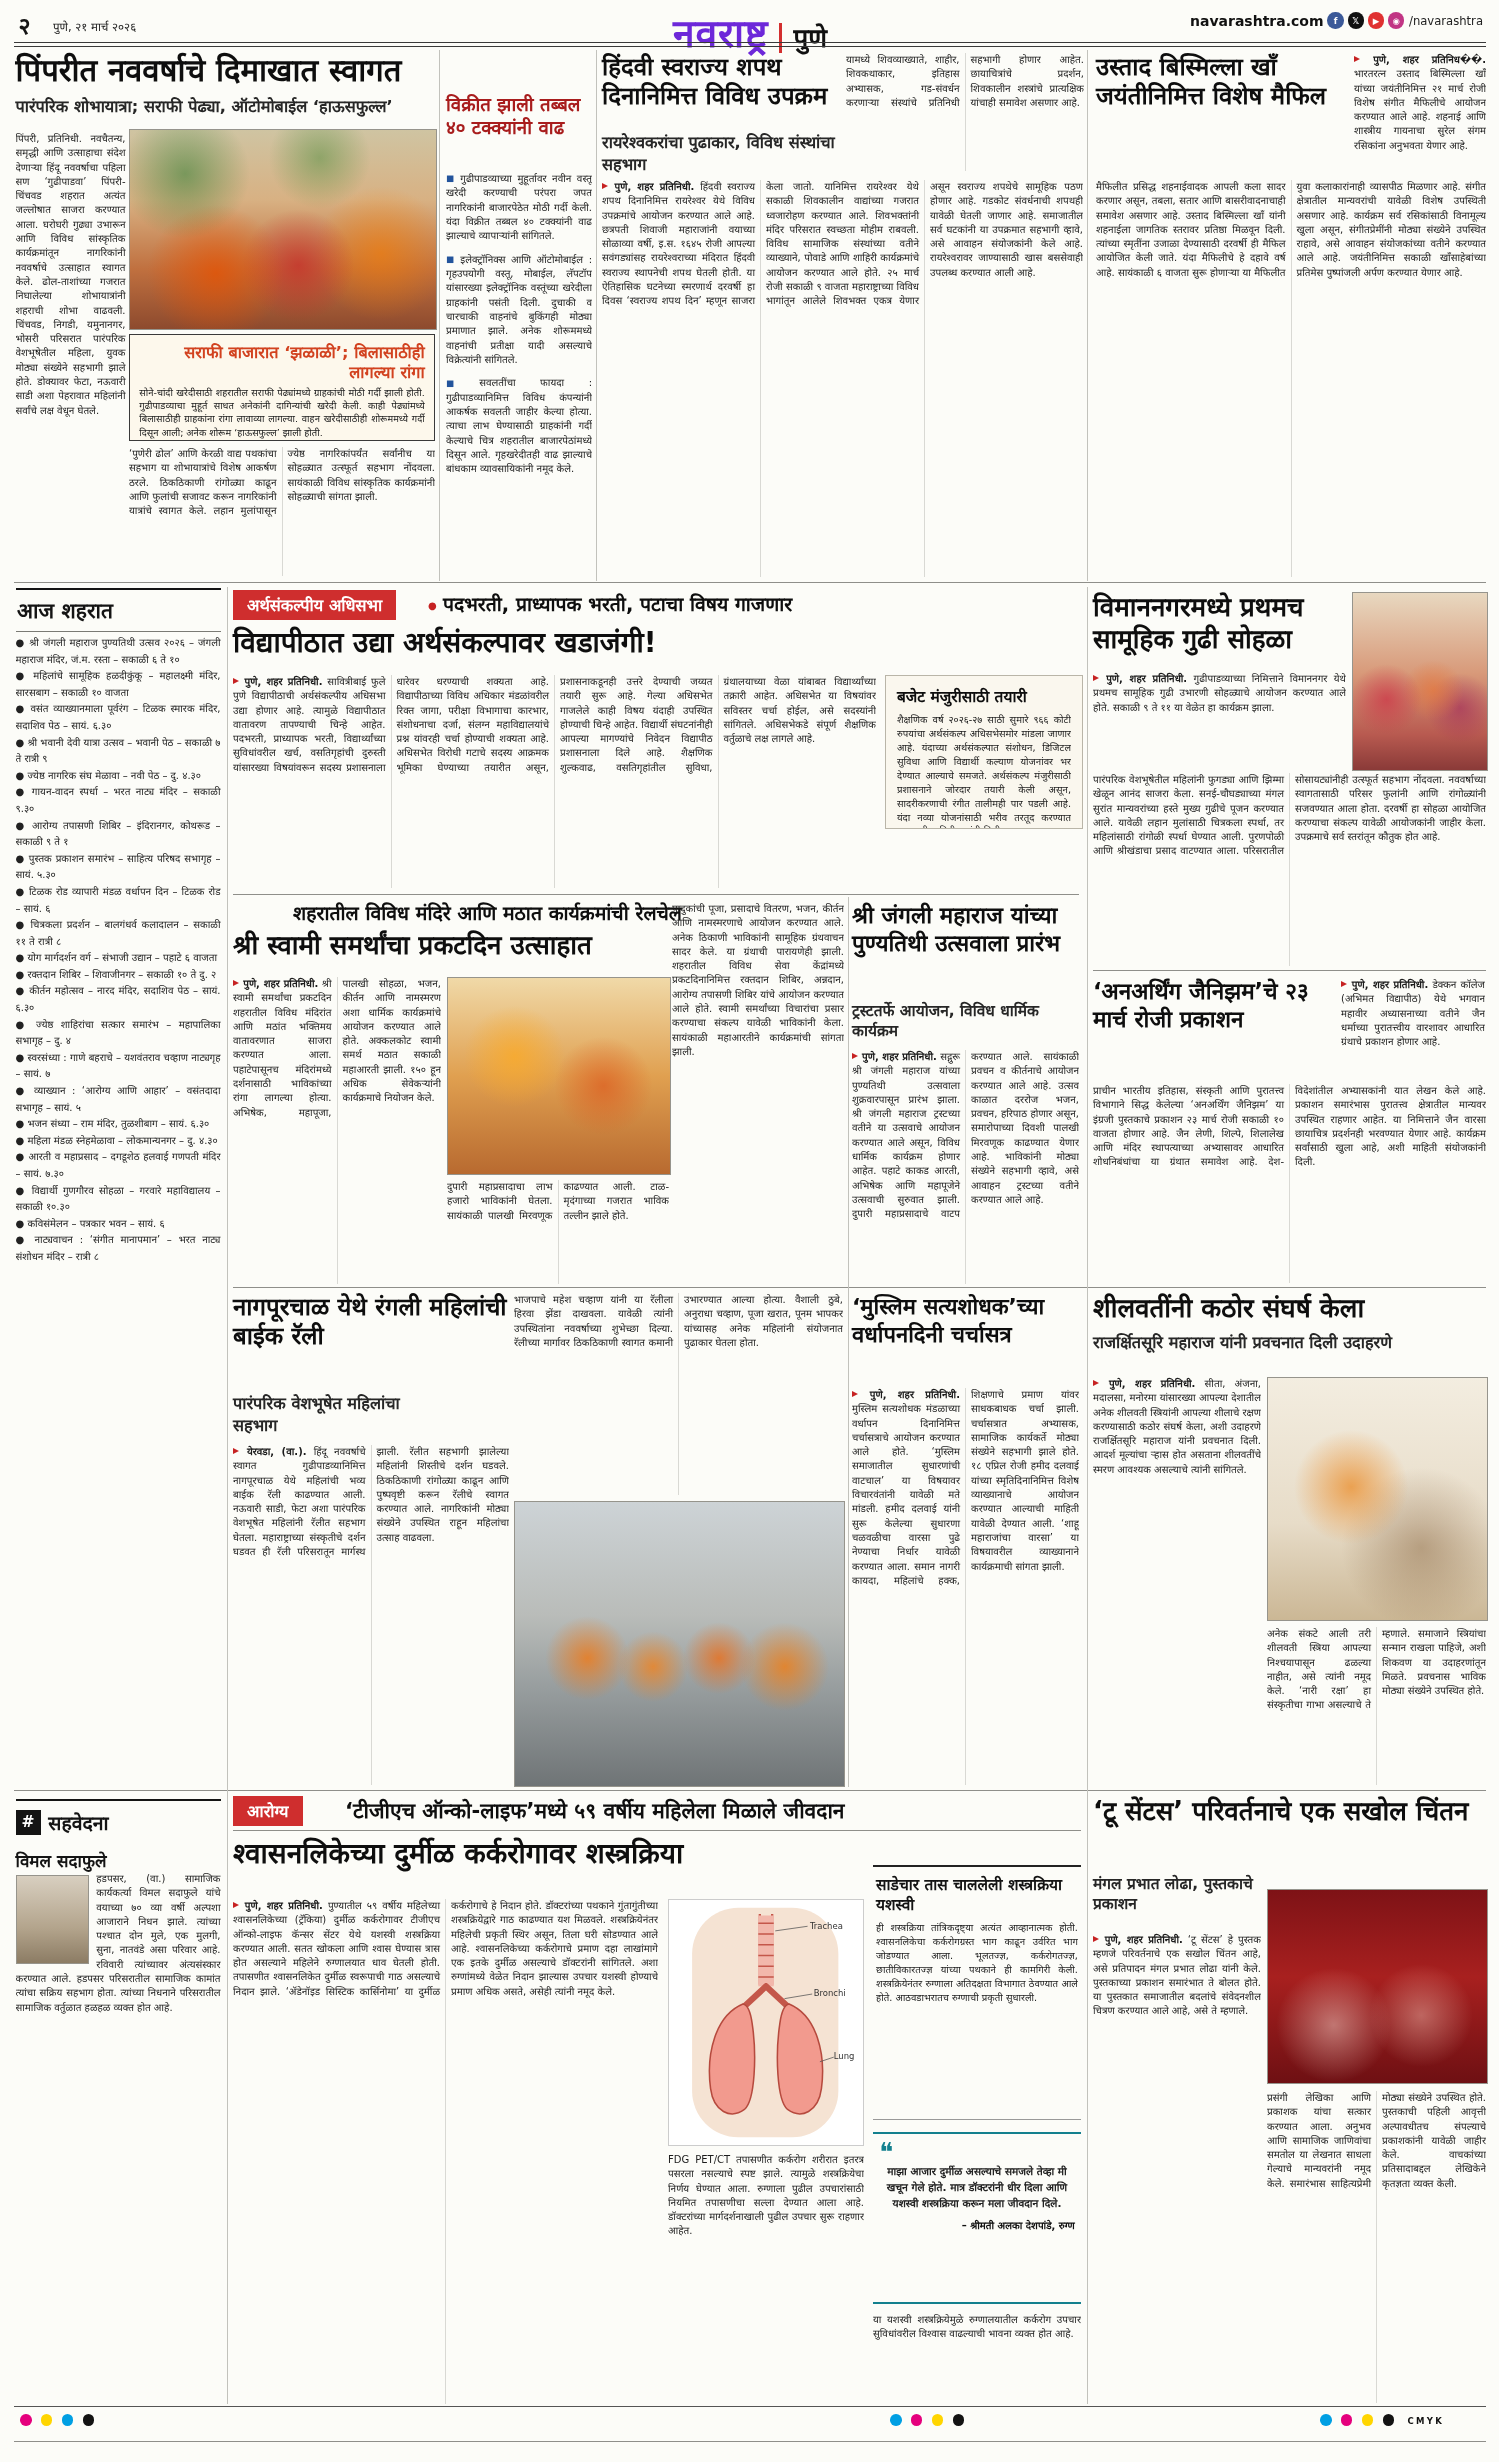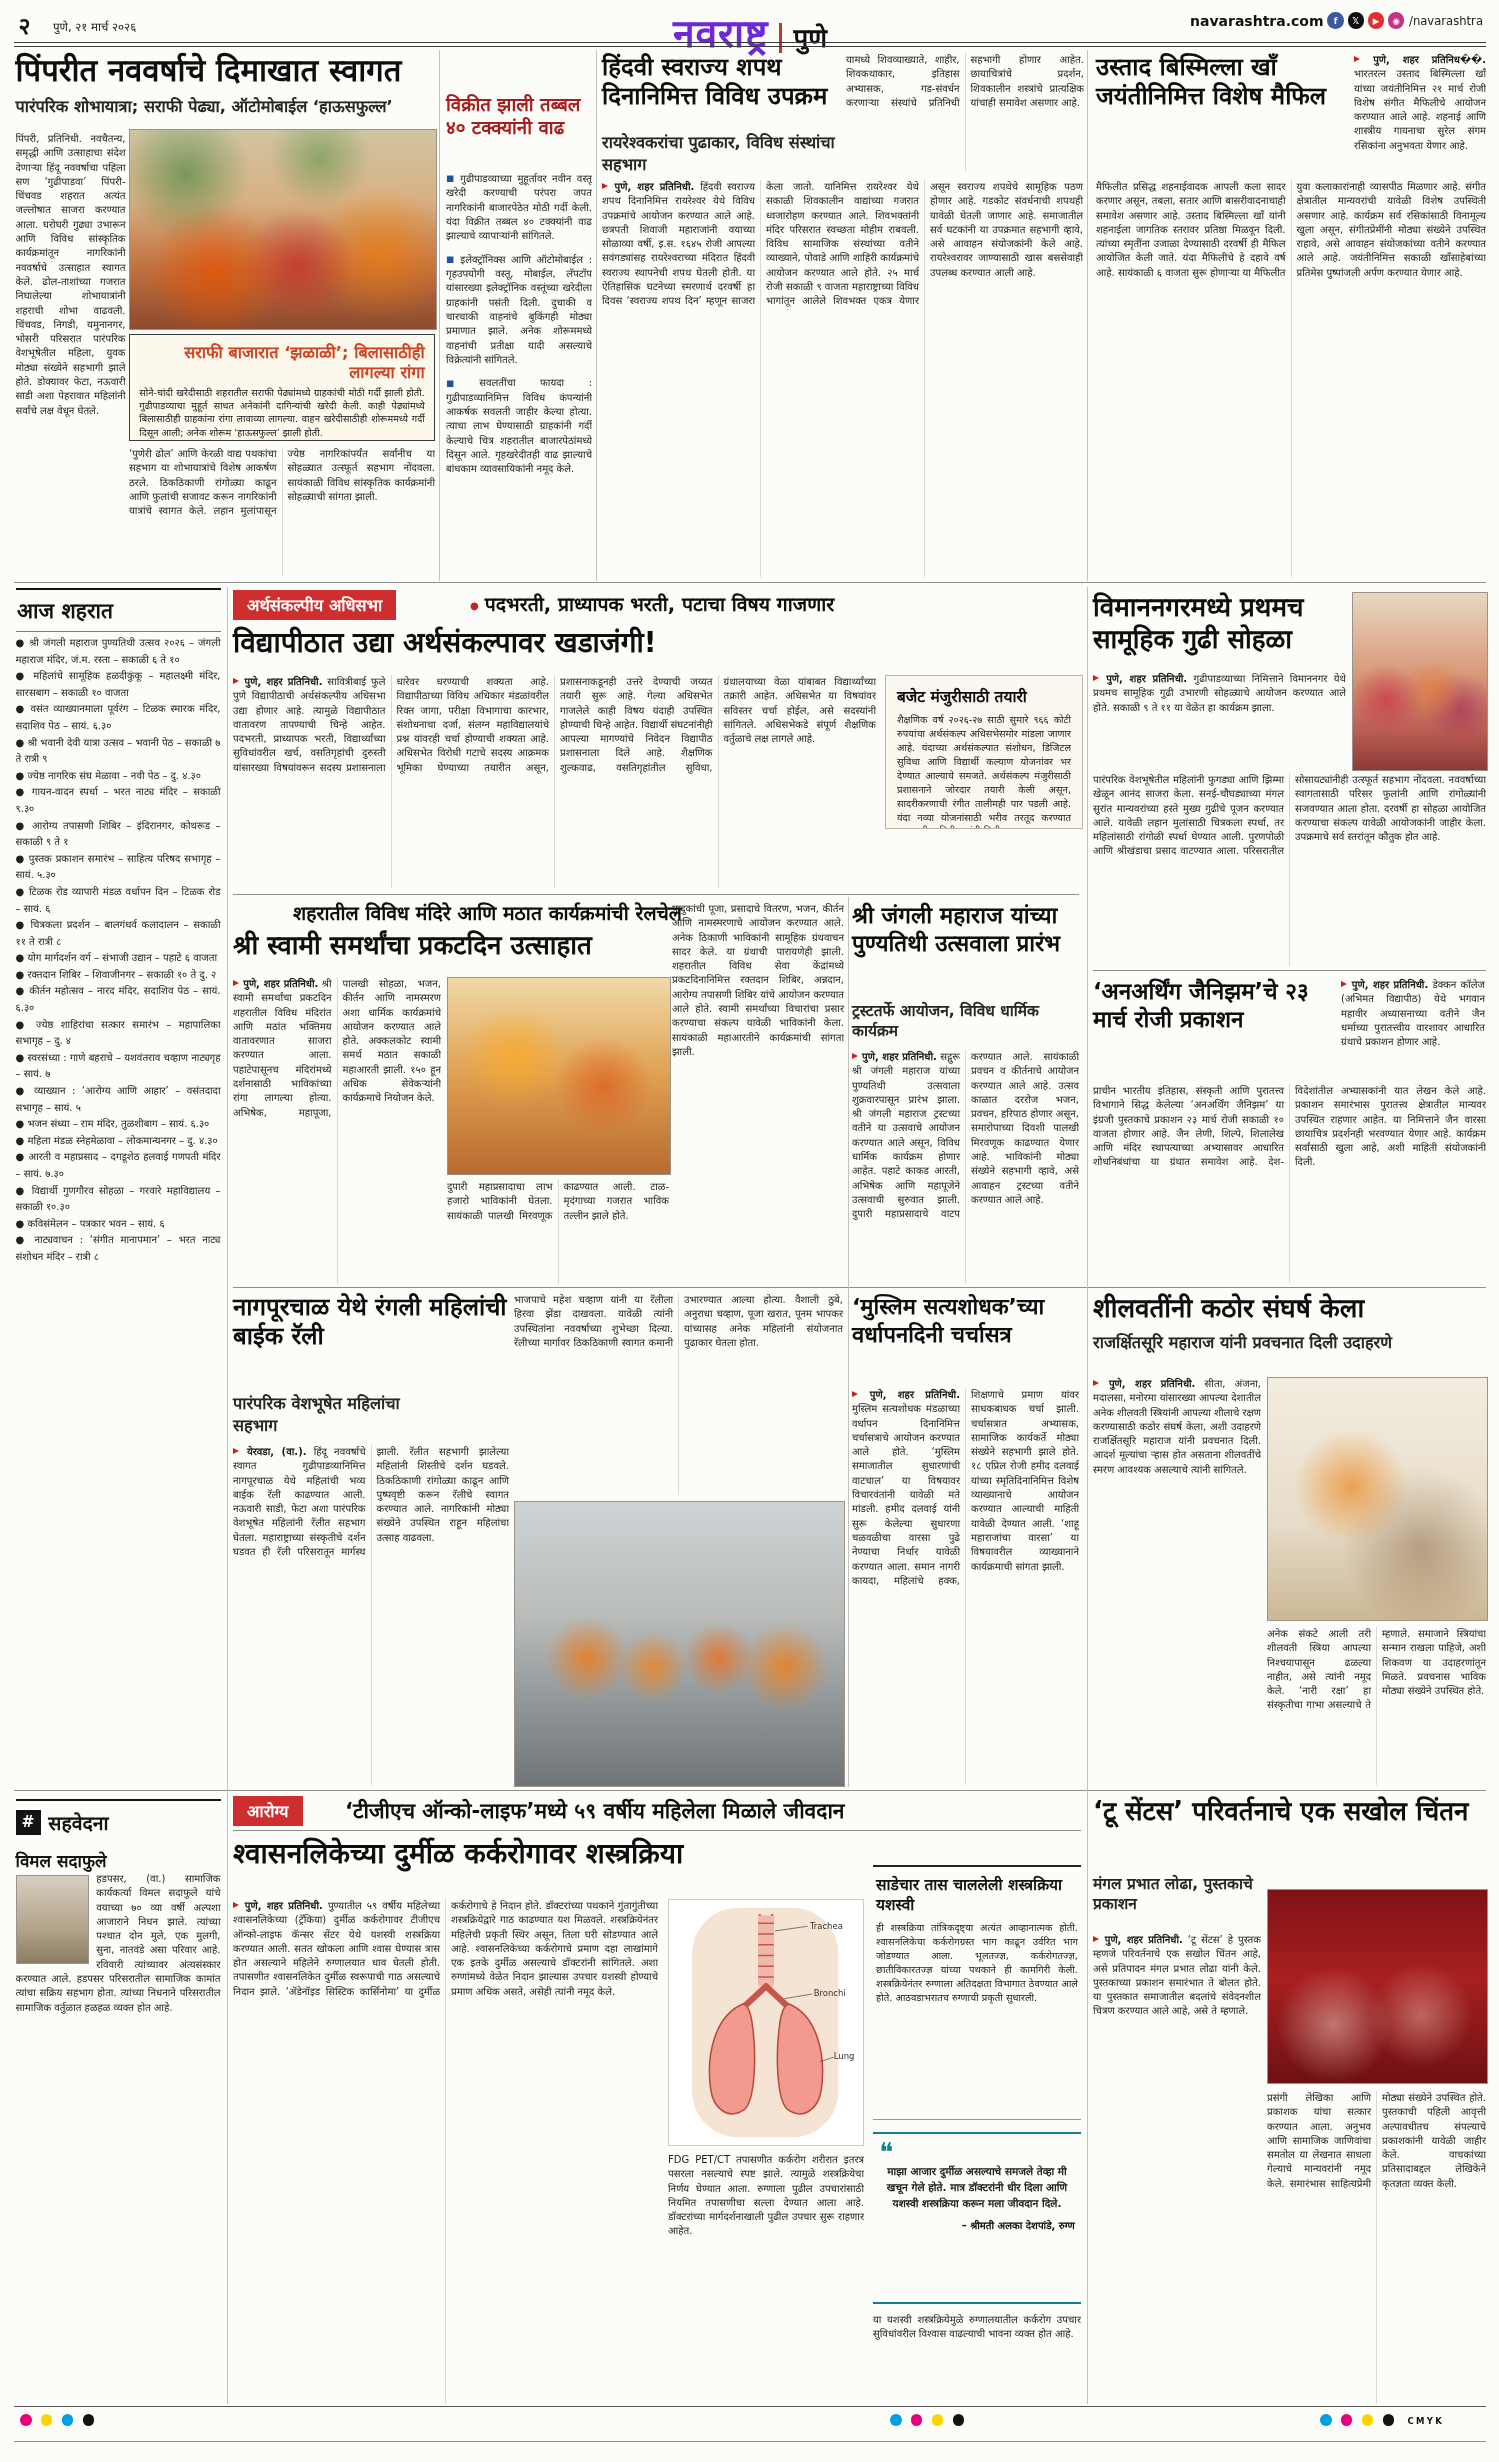--- a/index.html
+++ b/index.html
@@ -180,21 +180,21 @@
 ● भजन संध्या – राम मंदिर, तुळशीबाग – सायं. ६.३०
 ● महिला मंडळ स्नेहमेळावा – लोकमान्यनगर – दु. ४.३०
 ● आरती व महाप्रसाद – दगडूशेठ हलवाई गणपती मंदिर – सायं. ७.३०
 ● विद्यार्थी गुणगौरव सोहळा – गरवारे महाविद्यालय – सकाळी १०.३०
 ● कविसंमेलन – पत्रकार भवन – सायं. ६
 ● नाट्यवाचन : ‘संगीत मानापमान’ – भरत नाट्य संशोधन मंदिर – रात्री ८</div>
 
   <div class="abs" style="left:233px;top:590px;">
     <span class="kicker">अर्थसंकल्पीय अधिसभा</span>
   </div>
-  <div class="abs hxs" style="left:419px;top:593px;width:466px;font-size:19.4px;text-align:center;">
+  <div class="abs hxs" style="left:428px;top:593px;width:466px;font-size:19.4px;">
     <span class="rdot">●</span><span>पदभरती, प्राध्यापक भरती, पटाचा विषय गाजणार</span>
   </div>
   <div class="abs hlg" style="left:233px;top:627px;width:590px;">विद्यापीठात उद्या अर्थसंकल्पावर खडाजंगी!</div>
   <div class="abs bt c4" style="left:233px;top:675px;width:643px;height:213px;">
     <p><span class="arrow">▶</span><span class="byl">पुणे, शहर प्रतिनिधी.</span> <span>सावित्रीबाई फुले पुणे विद्यापीठाची अर्थसंकल्पीय अधिसभा उद्या होणार आहे. त्यामुळे विद्यापीठात वातावरण तापण्याची चिन्हे आहेत. पदभरती, प्राध्यापक भरती, विद्यार्थ्यांच्या सुविधांवरील खर्च, वसतिगृहांची दुरुस्ती यांसारख्या विषयांवरून सदस्य प्रशासनाला धारेवर धरण्याची शक्यता आहे. विद्यापीठाच्या विविध अधिकार मंडळांवरील रिक्त जागा, परीक्षा विभागाचा कारभार, संशोधनाचा दर्जा, संलग्न महाविद्यालयांचे प्रश्न यांवरही चर्चा होण्याची शक्यता आहे. अधिसभेत विरोधी गटाचे सदस्य आक्रमक भूमिका घेण्याच्या तयारीत असून, प्रशासनाकडूनही उत्तरे देण्याची जय्यत तयारी सुरू आहे. गेल्या अधिसभेत गाजलेले काही विषय यंदाही उपस्थित होण्याची चिन्हे आहेत. विद्यार्थी संघटनांनीही आपल्या मागण्यांचे निवेदन विद्यापीठ प्रशासनाला दिले आहे. शैक्षणिक शुल्कवाढ, वसतिगृहांतील सुविधा, ग्रंथालयाच्या वेळा यांबाबत विद्यार्थ्यांच्या तक्रारी आहेत. अधिसभेत या विषयांवर सविस्तर चर्चा होईल, असे सदस्यांनी सांगितले. अधिसभेकडे संपूर्ण शैक्षणिक वर्तुळाचे लक्ष लागले आहे.</span></p>
   </div>
   <div class="abs bbox" style="left:885px;top:675px;width:198px;height:154px;overflow:hidden;">
     <div class="bbox-t">बजेट मंजुरीसाठी तयारी</div>
     <div class="bt" style="font-size:9.7px;">शैक्षणिक वर्ष २०२६-२७ साठी सुमारे ९६६ कोटी रुपयांचा अर्थसंकल्प अधिसभेसमोर मांडला जाणार आहे. यंदाच्या अर्थसंकल्पात संशोधन, डिजिटल सुविधा आणि विद्यार्थी कल्याण योजनांवर भर देण्यात आल्याचे समजते. अर्थसंकल्प मंजुरीसाठी प्रशासनाने जोरदार तयारी केली असून, सादरीकरणाची रंगीत तालीमही पार पडली आहे. यंदा नव्या योजनांसाठी भरीव तरतूद करण्यात आल्याची माहिती सूत्रांनी दिली.</div>
   </div>

